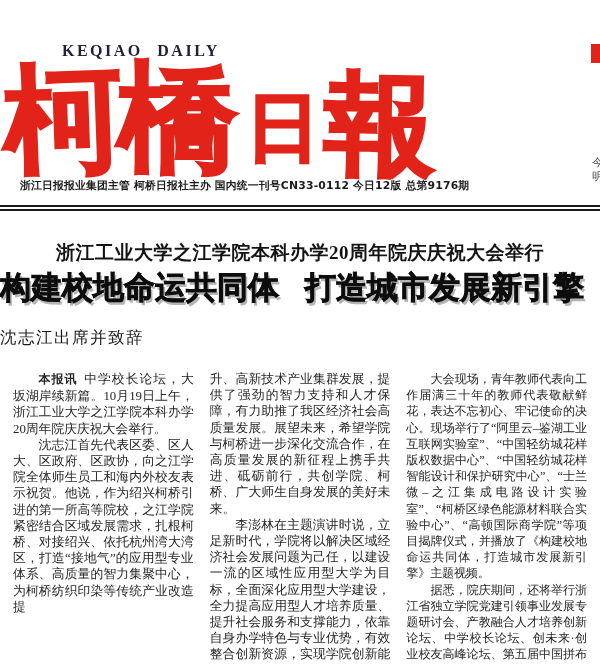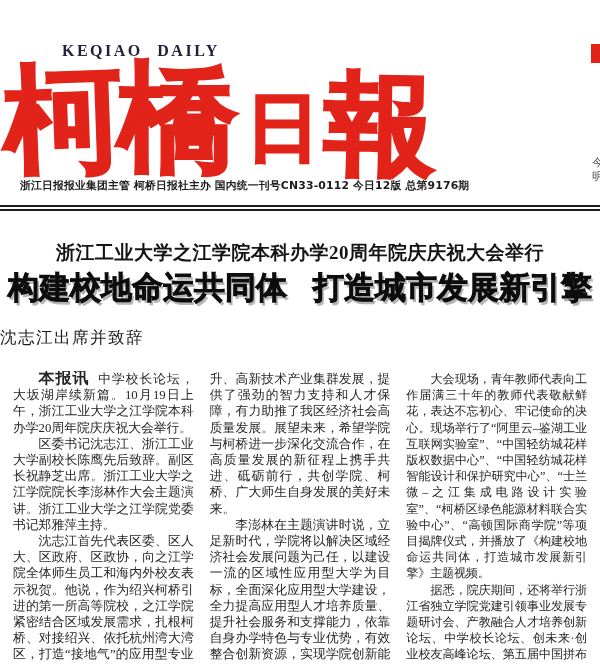--- a/index.html
+++ b/index.html
@@ -50,21 +50,21 @@
   .rule-top{top:205px;height:2px;}
   .rule-bottom{top:209px;height:1.5px;}
 
   
   .kicker{
     position:absolute;left:0;right:0;top:240px;
     text-align:center;font-size:19px;letter-spacing:0.5px;color:#141414;font-weight:bold;
   }
   .headline{
     position:absolute;left:0;right:0;top:268px;margin:0;
-    text-align:center;
+    text-align:left;
     font-family:"DejaVu Sans","Liberation Sans",sans-serif;
     font-size:31px;font-weight:900;color:#0d0d0d;
     -webkit-text-stroke:0.8px #0d0d0d;
     text-shadow:2px 2.5px 0 #b5b5b5;
     line-height:1.25;white-space:nowrap;
   }
   .hgap{display:inline-block;width:26px;}
   .subhead{
     position:absolute;left:0;right:0;top:327px;
     font-size:16.5px;letter-spacing:1.5px;color:#1a1a1a;
@@ -76,21 +76,21 @@
     display:flex;gap:16px;overflow:hidden;
   }
   .col{flex:1;overflow:hidden;font-size:12.8px;line-height:16.2px;
     text-align:justify;color:#262626;}
   .col3{font-size:12.1px;letter-spacing:-0.2px;}
   .col p{margin:0;text-indent:2em;}
   .col p.cont{text-indent:0;}
   .lead{
     font-weight:bold;
     font-family:Liberation Mono, monospace;
-    font-size:16px;margin-right:0.55em;
+    font-size:12px;margin-right:0.55em;
   }
 </style>
 </head>
 <body>
 
 <div class="page">
 
   <div class="eng">KEQIAO DAILY</div>
 
   <div class="masthead">
@@ -115,21 +115,20 @@
   <div class="kicker">浙江工业大学之江学院本科办学20周年院庆庆祝大会举行</div>
 
   <h1 class="headline"><span>构建校地命运共同体</span><span class="hgap"></span><span>打造城市发展新引擎</span></h1>
 
   <div class="subhead">沈志江出席并致辞</div>
 
   <div class="columns">
 
     <div class="col col1">
       <p><span class="lead">本报讯</span><span>中学校长论坛，大坂湖岸续新篇。10月19日上午，浙江工业大学之江学院本科办学20周年院庆庆祝大会举行。</span></p>
-      <p>区委书记沈志江、浙江工业大学副校长陈鹰先后致辞。副区长祝静芝出席。浙江工业大学之江学院院长李澎林作大会主题演讲。浙江工业大学之江学院党委书记郑雅萍主持。</p>
       <p>沈志江首先代表区委、区人大、区政府、区政协，向之江学院全体师生员工和海内外校友表示祝贺。他说，作为绍兴柯桥引进的第一所高等院校，之江学院紧密结合区域发展需求，扎根柯桥、对接绍兴、依托杭州湾大湾区，打造“接地气”的应用型专业体系、高质量的智力集聚中心，为柯桥纺织印染等传统产业改造提</p>
     </div>
 
     <div class="col col2">
       <p class="cont">升、高新技术产业集群发展，提供了强劲的智力支持和人才保障，有力助推了我区经济社会高质量发展。展望未来，希望学院与柯桥进一步深化交流合作，在高质量发展的新征程上携手共进、砥砺前行，共创学院、柯桥、广大师生自身发展的美好未来。</p>
       <p>李澎林在主题演讲时说，立足新时代，学院将以解决区域经济社会发展问题为己任，以建设一流的区域性应用型大学为目标，全面深化应用型大学建设，全力提高应用型人才培养质量、提升社会服务和支撑能力，依靠自身办学特色与专业优势，有效整合创新资源，实现学院创新能力和社会服务能力的显著提升，将学院建设成为区域经济社会高质量发展的核心驱动。</p>
     </div>
 
     <div class="col col3">
       <p>大会现场，青年教师代表向工作届满三十年的教师代表敬献鲜花，表达不忘初心、牢记使命的决心。现场举行了“阿里云–鉴湖工业互联网实验室”、“中国轻纺城花样版权数据中心”、“中国轻纺城花样智能设计和保护研究中心”、“士兰微–之江集成电路设计实验室”、“柯桥区绿色能源材料联合实验中心”、“高顿国际商学院”等项目揭牌仪式，并播放了《构建校地命运共同体，打造城市发展新引擎》主题视频。</p>

